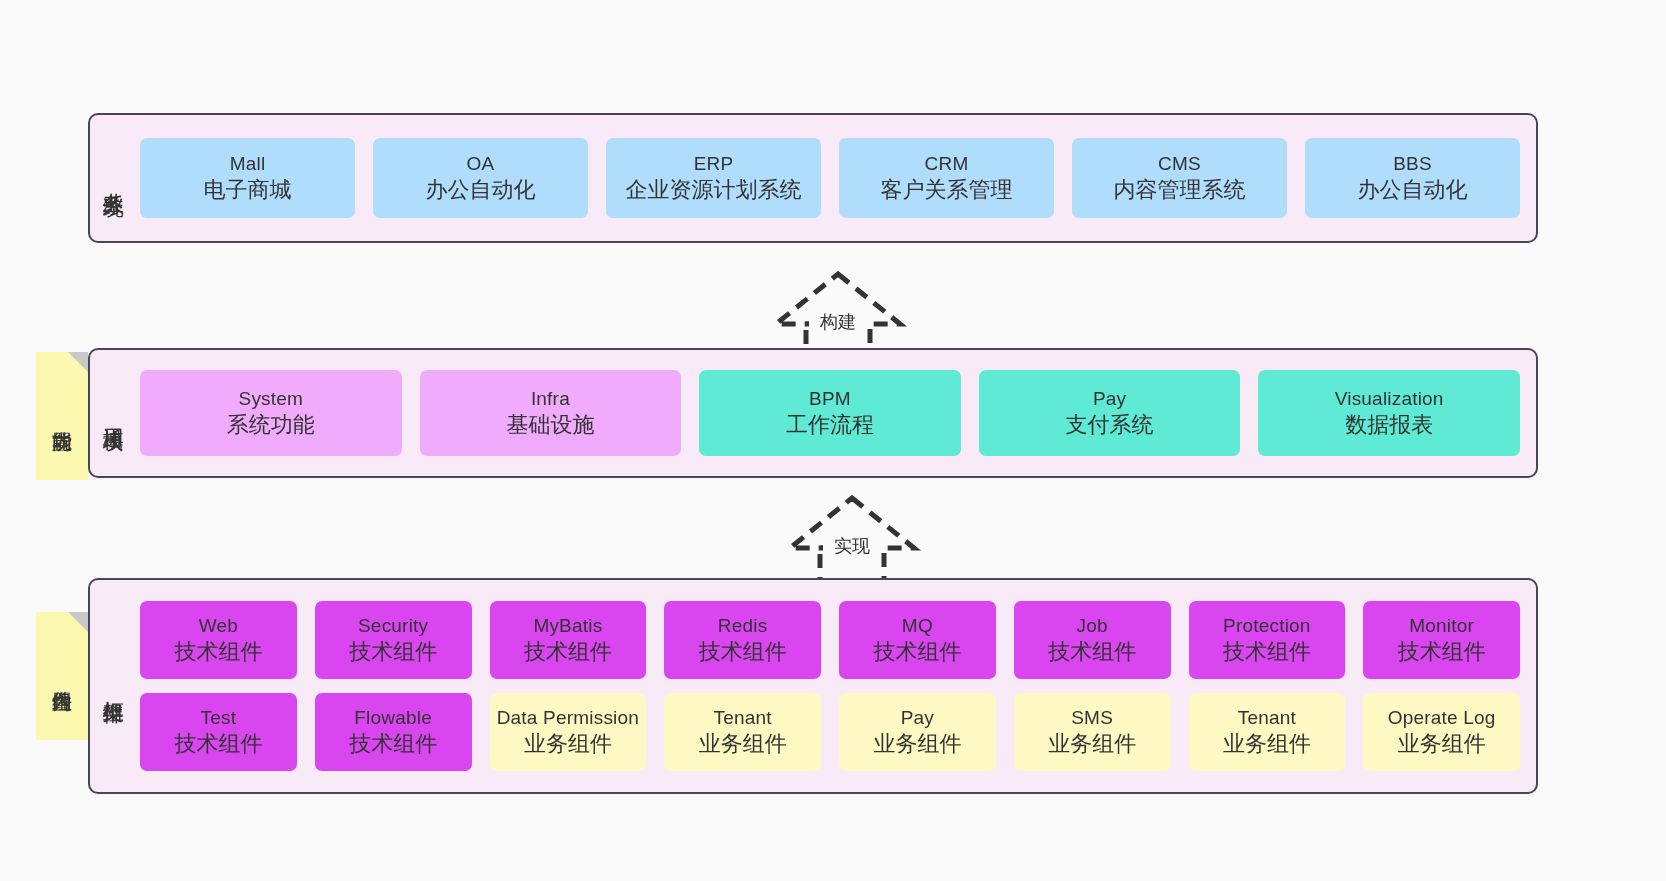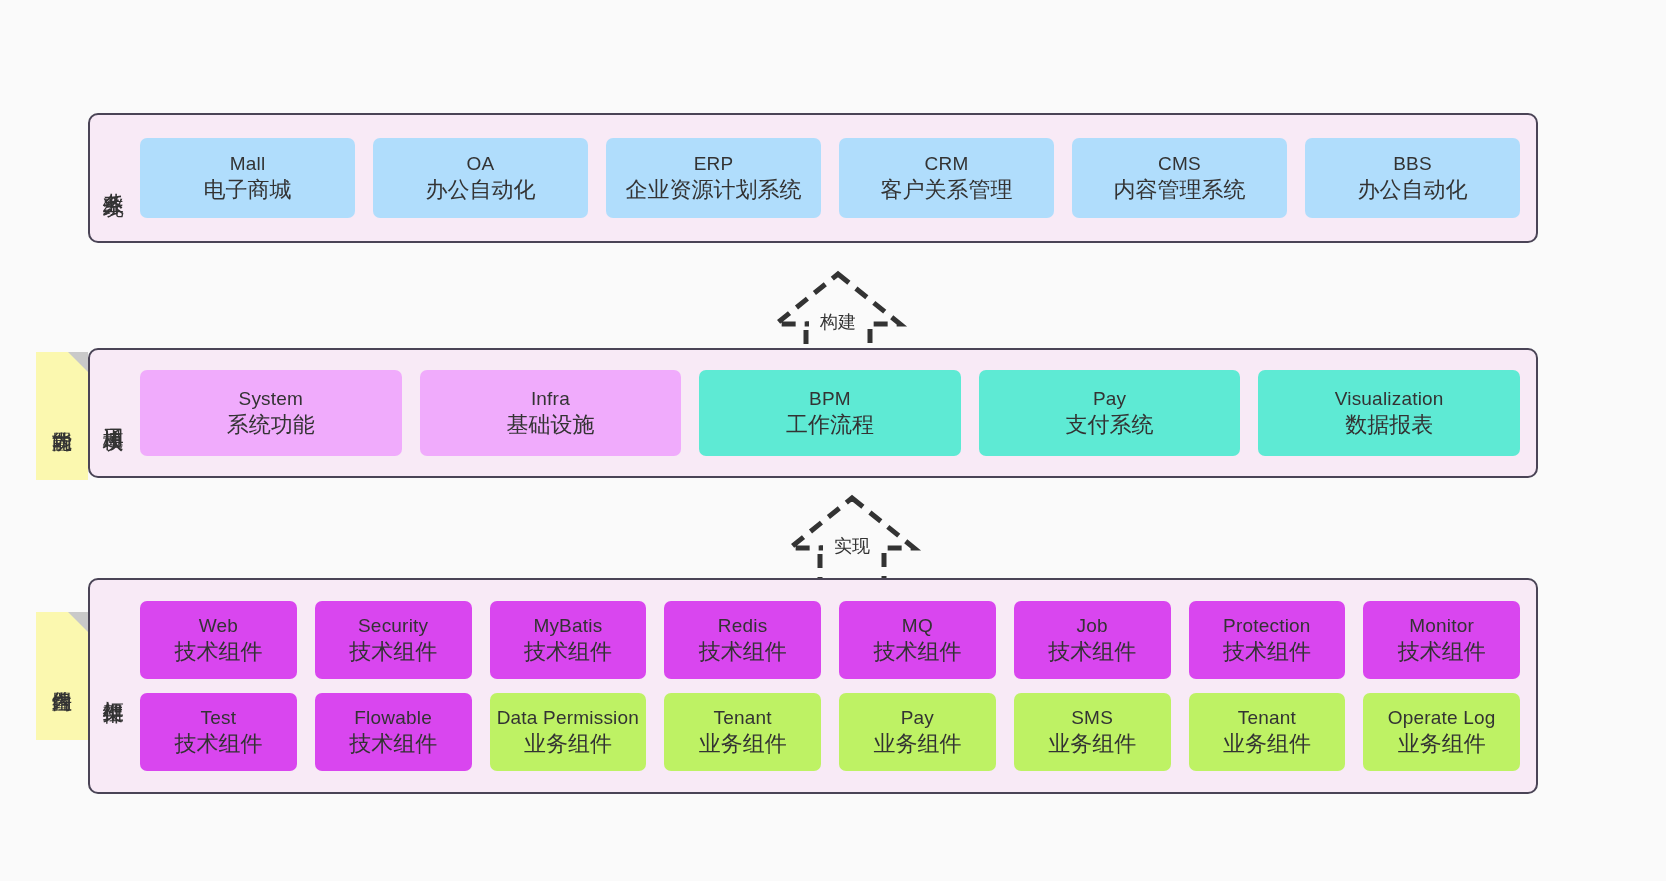--- a/index.html
+++ b/index.html
@@ -92,21 +92,21 @@
   
   .h-sys   { height: 80px; }
   .h-mod   { height: 86px; }
   .h-comp  { height: 78px; }
 
   
   .c-blue        { background: #B0DDFC; }
   .c-red-strong  { background: #f0abfc; }
   .c-red-soft    { background: #5eead4; }
   .c-green-strong{ background: #d946ef; }
-  .c-green-soft  { background: #bef264; }
+  .c-green-soft  { background: #fef9c3; }
 
   
   .note {
     position: absolute;
     box-sizing: border-box;
     width: 52px;
     background: #FBF8AF;
     display: flex;
     align-items: center;
     justify-content: center;

